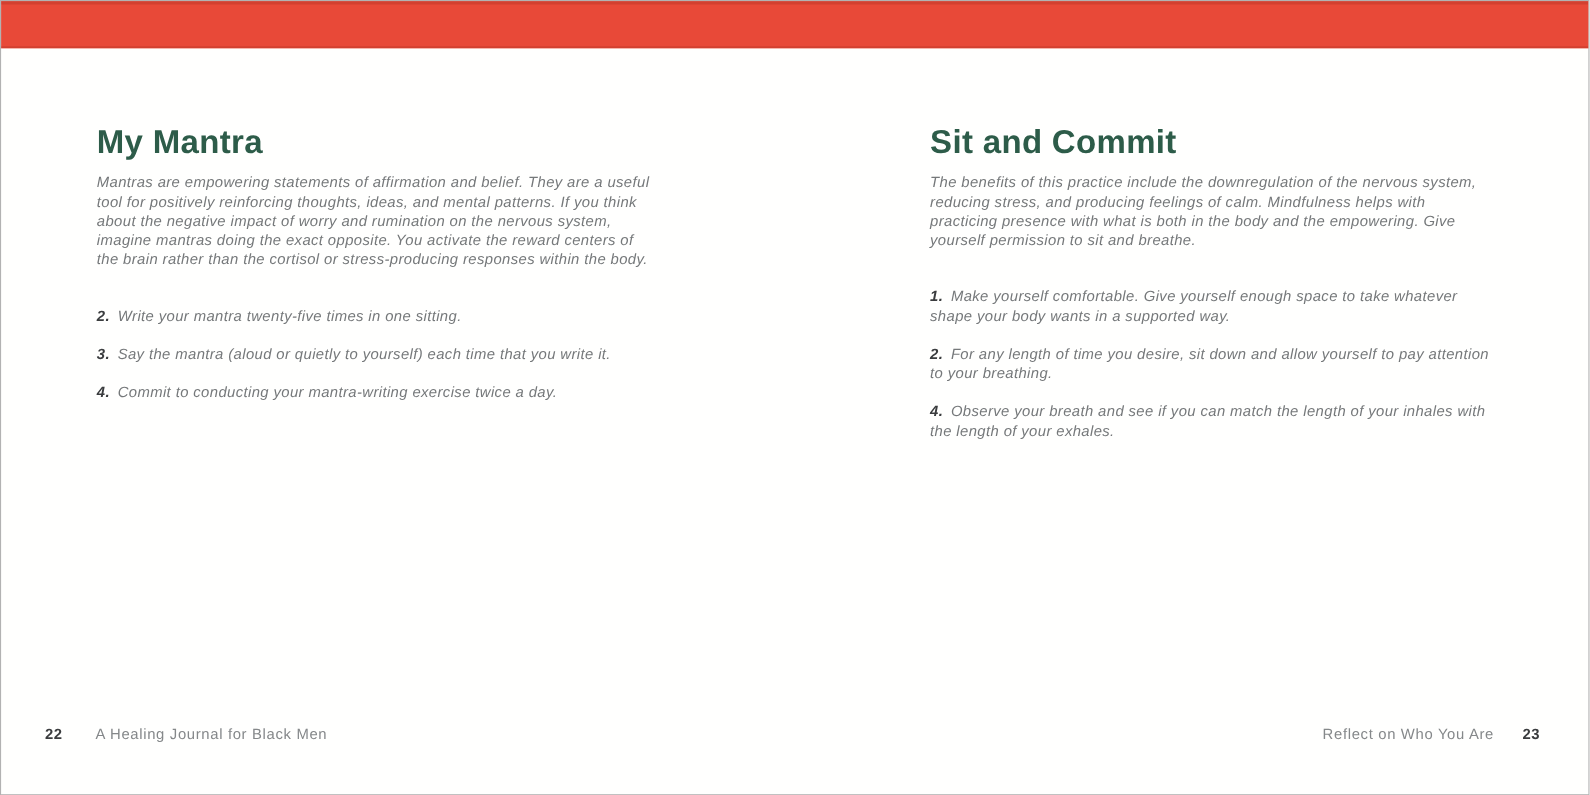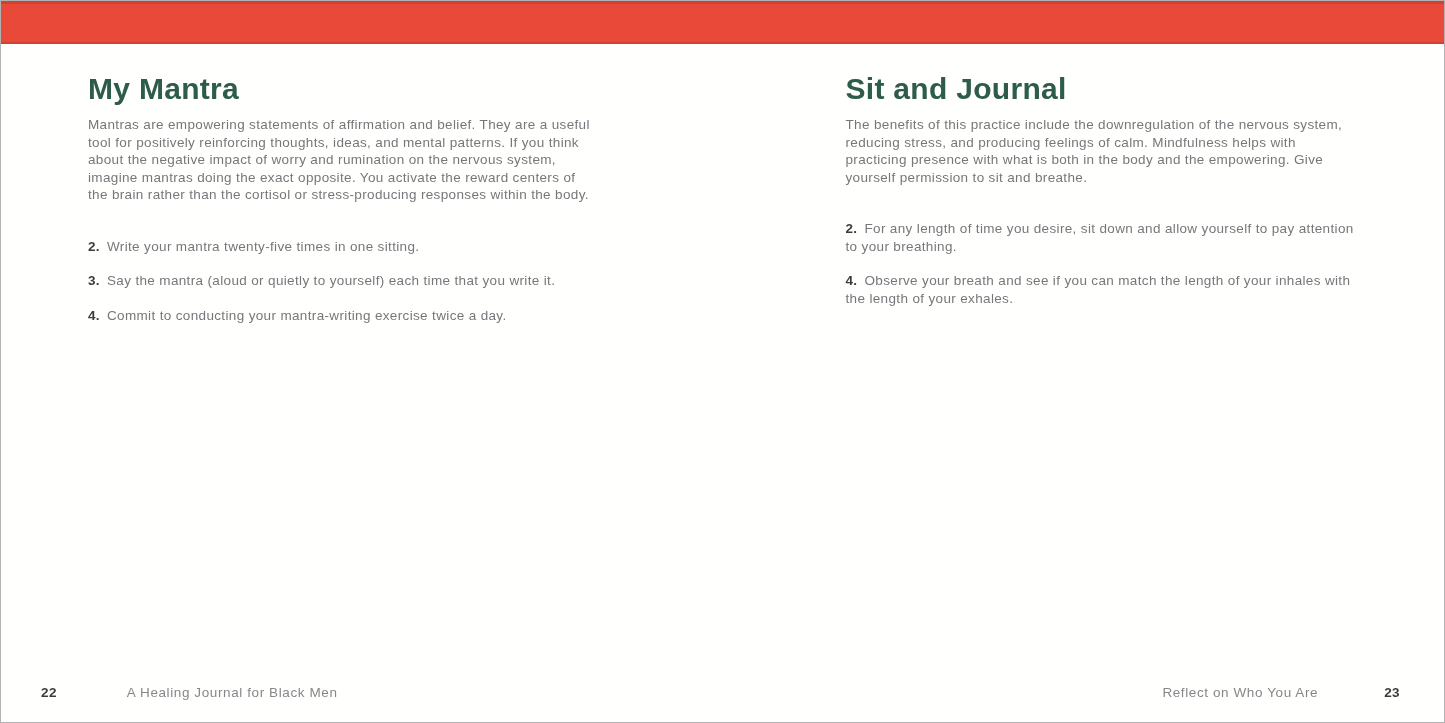--- a/index.html
+++ b/index.html
@@ -27,53 +27,54 @@
     background: var(--banner);
     box-shadow: inset 0 3px 0 rgba(110, 25, 18, 0.18), inset 0 -2px 0 rgba(110, 25, 18, 0.18);
   }
   .spread {
     display: flex;
     height: calc(100% - 43px);
   }
   .page {
     width: 50%;
     position: relative;
+    margin-top: 41px;
   }
   .page-left  { padding: 28px 124px 0 87px; }
   .page-right { padding: 28px 88px 0 123px; }
   .page-title {
     margin: 0 0 10px 0;
     font-size: 30px;
     font-weight: bold;
     letter-spacing: 0.3px;
     color: var(--title-green);
   }
   .intro, .step {
     margin: 0 0 17px 0;
     font-size: 13.5px;
     line-height: 17.5px;
     letter-spacing: 0.35px;
     color: var(--body-gray);
+    font-style: italic;
   }
   .intro { margin-bottom: 17px; }
   .steps { margin-top: 34px; }
   .step-num {
     font-weight: bold;
     color: var(--number-dark);
     margin-right: 7px;
   }
   .footer {
     position: absolute;
-    bottom: 22px;
+    bottom: 47px;
     font-size: 13.5px;
     letter-spacing: 0.6px;
     color: var(--footer-gray);
     display: flex;
     align-items: baseline;
-    gap: 40px;
   }
   .footer-left  { left: 40px; }
   .footer-right { right: 44px; }
   .page-num {
     font-weight: bold;
     color: var(--number-dark);
     letter-spacing: 0.4px;
   }
   .footer-left .page-num  { margin-right: 30px; }
   .footer-right .page-num { margin-left: 26px; }
@@ -97,24 +98,25 @@
         <p class="step"><span class="step-num">4.</span><span>Commit to conducting your mantra-writing exercise twice a day.</span></p>
       </div>
 
       <div class="footer footer-left">
         <span class="page-num">22</span>
         <span>A Healing Journal for Black Men</span>
       </div>
     </div>
 
     <div class="page page-right">
-      <h1 class="page-title">Sit and Journal</h1>
+      <h1 class="page-title">Sit and Commit</h1>
       <p class="intro">The benefits of this practice include the downregulation of the nervous system, reducing stress, and producing feelings of calm. Mindfulness helps with practicing presence with what is both in the body and the empowering. Give yourself permission to sit and breathe.</p>
 
       <div class="steps">
+        <p class="step"><span class="step-num">1.</span><span>Make yourself comfortable. Give yourself enough space to take whatever shape your body wants in a supported way.</span></p>
         <p class="step"><span class="step-num">2.</span><span>For any length of time you desire, sit down and allow yourself to pay attention to your breathing.</span></p>
         <p class="step"><span class="step-num">4.</span><span>Observe your breath and see if you can match the length of your inhales with the length of your exhales.</span></p>
       </div>
 
       <div class="footer footer-right">
         <span>Reflect on Who You Are</span>
         <span class="page-num">23</span>
       </div>
     </div>
 

